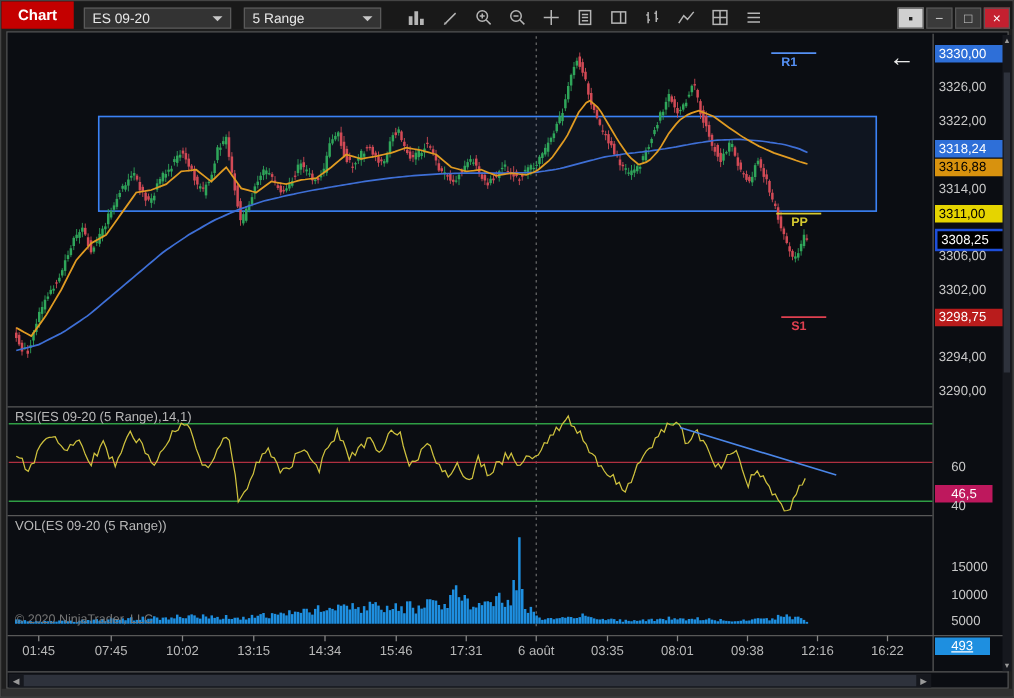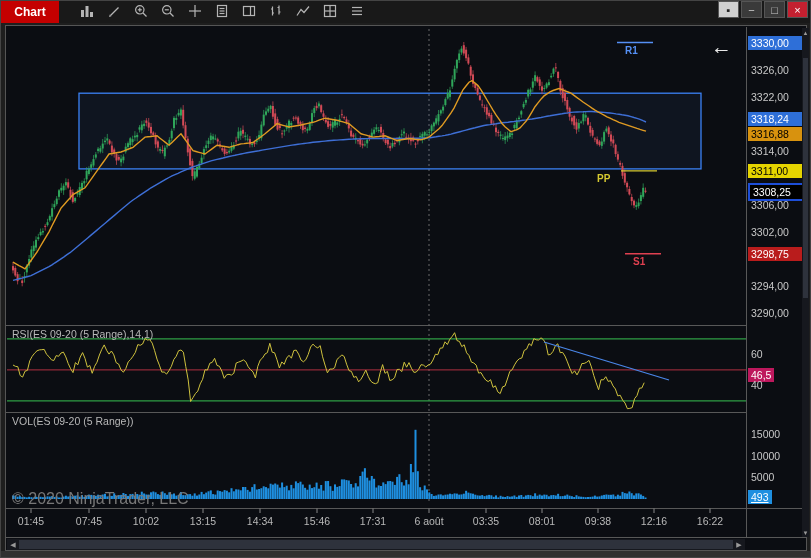--- a/index.html
+++ b/index.html
@@ -1,20 +1,20 @@
 <!DOCTYPE html>
 <html><head>
 <meta charset="utf-8">
 <style>
   html,body{margin:0;padding:0;background:#555;}
   .window{position:relative;width:811px;height:558px;background:#1e1e1e;overflow:hidden;
           font-family:"Liberation Sans",sans-serif;border:1px solid #444;box-sizing:border-box;}
   
   .titlebar{position:absolute;left:0;top:0;width:100%;height:22px;background:#191919;
-            display:flex;align-items:flex-start;z-index:5;}
+            display:flex;align-items:flex-end;z-index:5;}
   .title-tab{width:58px;height:22px;background:#c40000;color:#fff;font-size:12px;font-weight:bold;
              display:flex;align-items:center;justify-content:center;}
   .dropdown{height:17px;background:#333;border:1px solid #5a5a5a;color:#e8e8e8;font-size:11px;
             display:flex;align-items:center;justify-content:space-between;padding:0 6px;box-sizing:border-box;}
   .dd-instrument{width:118px;margin-left:8px;}
   .dd-interval{width:110px;margin-left:10px;}
   .caret{width:0;height:0;border-left:4px solid transparent;border-right:4px solid transparent;
          border-top:4px solid #c8c8c8;margin-left:6px;}
   .tb-icons{display:flex;gap:3px;margin-left:16px;}
   .tb-btn{width:24px;height:19px;background:transparent;border:none;display:flex;align-items:center;
@@ -24,45 +24,53 @@
            color:#ccc;font-size:11px;background:#3a3a3a;border:1px solid #555;box-sizing:border-box;}
   .win-btn.link{background:#d0d0d0;color:#222;}
   .win-btn.close{background:#c42030;color:#fff;}
   
   .chart-frame{position:absolute;left:4px;top:24px;width:802px;height:526px;background:#0b0d12;
                border:1px solid #555;box-sizing:border-box;z-index:0;}
   #chart-svg{position:absolute;left:0;top:0;z-index:1;pointer-events:none;}
   #overlay{position:absolute;left:0;top:0;width:811px;height:558px;z-index:2;pointer-events:none;}
   .axlbl{position:absolute;left:747px;width:60px;font-size:10.5px;line-height:12px;padding:1px 3px;
          box-sizing:border-box;white-space:nowrap;}
-  .axlbl2{position:absolute;left:747px;font-size:10.5px;line-height:12px;padding:1px 3px;white-space:nowrap;}
+  .axlbl2{position:absolute;left:747px;font-size:10.5px;line-height:12px;padding:1px 13px;white-space:nowrap;margin-top:20px;}
   .tmlbl{position:absolute;top:514px;width:44px;text-align:center;color:#b8b8b8;font-size:10.5px;}
   .pvlbl{position:absolute;font-size:10px;font-weight:bold;}
   .panel-label{position:absolute;color:#b8b8b8;font-size:10.5px;z-index:2;}
-  .copyright{position:absolute;left:11px;top:489px;color:#777;font-size:16px;z-index:2;}
+  .copyright{position:absolute;left:11px;top:489px;color:#777;font-size:10px;z-index:2;}
   .back-arrow{position:absolute;left:710px;top:34px;color:#e8e8e8;font-size:21px;z-index:3;}
   
   .hscroll{position:absolute;left:6px;top:538px;width:738px;height:11px;background:#16181e;
            display:flex;align-items:stretch;z-index:3;}
   .sbtn{width:12px;display:flex;align-items:center;justify-content:center;color:#999;font-size:7px;}
   .hthumb{flex:1;margin:1px 0;background:#2e323c;}
   .vscroll{position:absolute;left:801px;top:27px;width:7px;height:509px;background:#16181e;z-index:3;}
   .vbtn{position:absolute;left:0;width:7px;height:9px;color:#999;font-size:6px;display:flex;
         align-items:center;justify-content:center;}
   .vbtn.up{top:0;} .vbtn.down{bottom:0;}
   .vthumb{position:absolute;left:1px;top:30px;width:5px;height:240px;background:#2e323c;}
   .footer{position:absolute;left:0;top:550px;width:811px;height:8px;background:#303030;z-index:4;}
 </style>
 </head>
 <body>
 
 <div class="window">
 
   <div class="titlebar">
     <div class="title-tab">Chart</div>
+    <div class="dropdown dd-instrument">
+      <span>ES 09-20</span>
+      <span class="caret"></span>
+    </div>
+    <div class="dropdown dd-interval">
+      <span>5 Range</span>
+      <span class="caret"></span>
+    </div>
     <div class="tb-icons" id="tb-icons">
         <button class="tb-btn">
           <svg width="16" height="16" viewBox="0 0 16 16" stroke="#b5b5b5" fill="none" stroke-width="1.2">
             <rect x="2" y="7" width="3" height="7" fill="#b5b5b5" stroke="none"></rect>
             <rect x="6.5" y="3" width="3" height="11" fill="#b5b5b5" stroke="none"></rect>
             <rect x="11" y="9" width="3" height="5" fill="#b5b5b5" stroke="none"></rect>
           </svg>
         </button>
         <button class="tb-btn">
           <svg width="16" height="16" viewBox="0 0 16 16" stroke="#b5b5b5" fill="none" stroke-width="1.2">
@@ -1038,21 +1046,21 @@
       <div class="tmlbl" style="left:237px;">14:34</div>
       <div class="tmlbl" style="left:294px;">15:46</div>
       <div class="tmlbl" style="left:350px;">17:31</div>
       <div class="tmlbl" style="left:406px;">6 août</div>
       <div class="tmlbl" style="left:463px;">03:35</div>
       <div class="tmlbl" style="left:519px;">08:01</div>
       <div class="tmlbl" style="left:575px;">09:38</div>
       <div class="tmlbl" style="left:631px;">12:16</div>
       <div class="tmlbl" style="left:687px;">16:22</div>
       <div class="pvlbl" style="left:624px;top:44px;color:#5590f5;">R1</div>
-      <div class="pvlbl" style="left:596px;top:172px;color:#d6c930;">PP</div>
+      <div class="pvlbl" style="left:632px;top:172px;color:#d6c930;">PP</div>
       <div class="pvlbl" style="left:632px;top:255px;color:#e04050;">S1</div>
     </div>
 
   <div class="hscroll">
     <div class="sbtn">◀</div>
     <div class="hthumb"></div>
     <div class="sbtn">▶</div>
   </div>
 
   <div class="vscroll">

